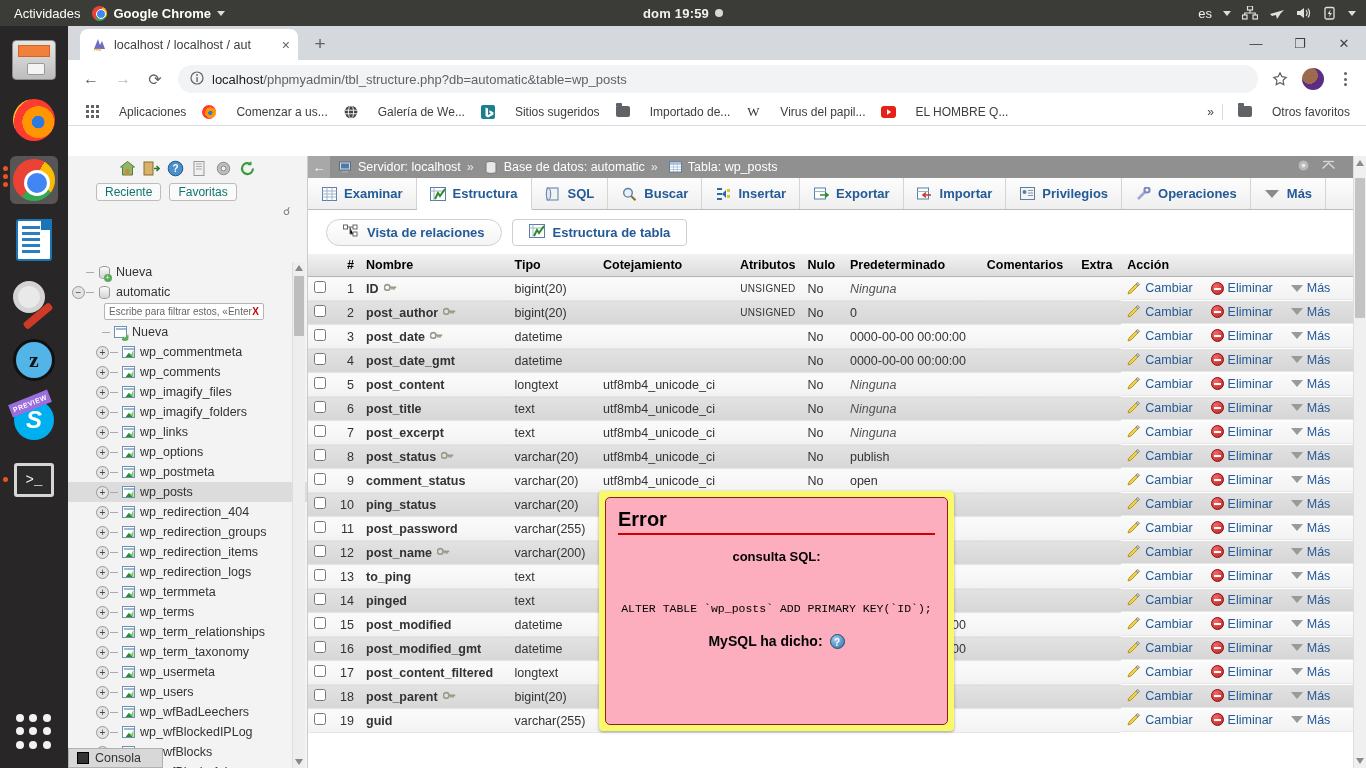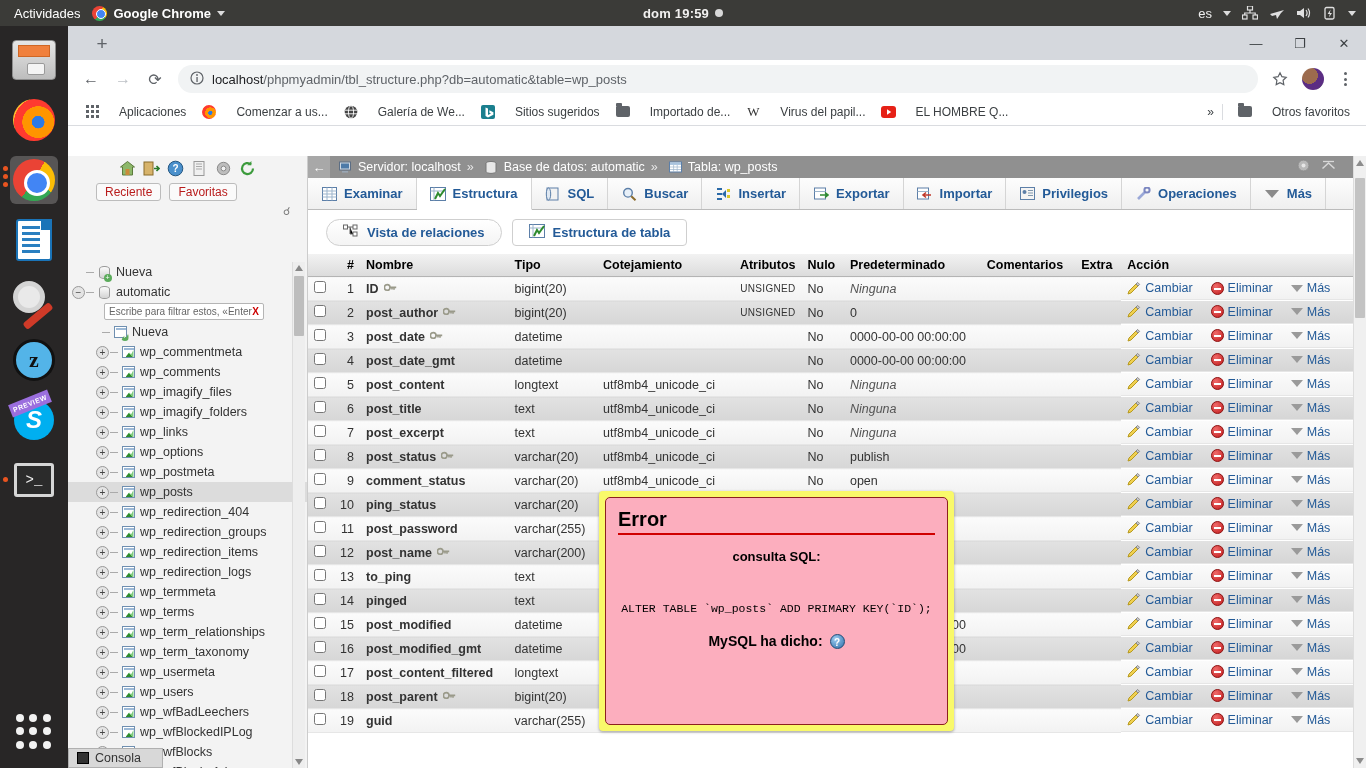--- a/index.html
+++ b/index.html
@@ -134,21 +134,21 @@
     position:absolute;left:0;top:0;width:240px;height:612px;background:#f3f3f3;
     border-right:1px solid #ccc;overflow:hidden;
   }
   #pma-logo{text-align:center;padding:10px 0 2px;font-family:"Liberation Serif",serif;font-size:26px;font-style:italic;font-weight:bold;}
   #pma-logo .php{color:#6c6cc0;}
   #pma-logo .my{color:#f0a020;}
   #pma-logo .admin{color:#6c6cc0;}
   #pma-icons{display:flex;justify-content:center;gap:7px;padding:4px 0 4px;}
   #pma-icons span{width:17px;height:17px;display:block;}
   #pma-pills{display:flex;gap:8px;padding:2px 0 4px 28px;}
-  .pill{border:1px solid #bcbcbc;background:#fafafa;border-radius:3px;padding:1px 8px;font-size:12px;color:#b91c1c;}
+  .pill{border:1px solid #bcbcbc;background:#fafafa;border-radius:3px;padding:1px 8px;font-size:12px;color:#0f766e;}
   #pma-link-row{display:flex;justify-content:flex-end;padding:0 10px 3px 0;}
   #pma-link-row .chain{width:14px;height:10px;color:#777;font-size:11px;}
   #pma-tree{
     position:absolute;left:0;top:106px;width:240px;height:506px;overflow:hidden;
     font-size:12.5px;color:#333;
   }
   .tnode{display:flex;align-items:center;height:20px;padding-left:0;white-space:nowrap;}
   .tnode.sel{background:#dcdcdc;}
   .exp{width:13px;height:13px;border:1px solid #999;border-radius:50%;background:#e4e4e4;
     font-size:10px;line-height:11px;text-align:center;color:#444;flex:0 0 13px;margin-right:1px;}
@@ -349,20 +349,30 @@
       <i></i>
       <i></i>
       <i></i>
       <i></i>
     </div>
 </div>
 
 <div id="chrome">
 
   <div id="tabstrip">
+    <div class="tab">
+      <span class="favicon">
+        <svg width="15" height="15" viewBox="0 0 15 15">
+            <path d="M2 12 L6 2 L8 8 L10 4 L13 12 Z" fill="#6c6cc0"></path>
+            <text x="2" y="14" font-size="4" fill="#d08a1c" font-family="monospace">PMA</text>
+          </svg>
+      </span>
+      <span class="title">localhost / localhost / aut</span>
+      <span class="x">×</span>
+    </div>
     <div class="newtab">+</div>
     <div class="winbtns">
       <div>—</div>
       <div>❐</div>
       <div>✕</div>
     </div>
   </div>
 
   <div id="toolbar">
     <div class="tb-btn">←</div>

